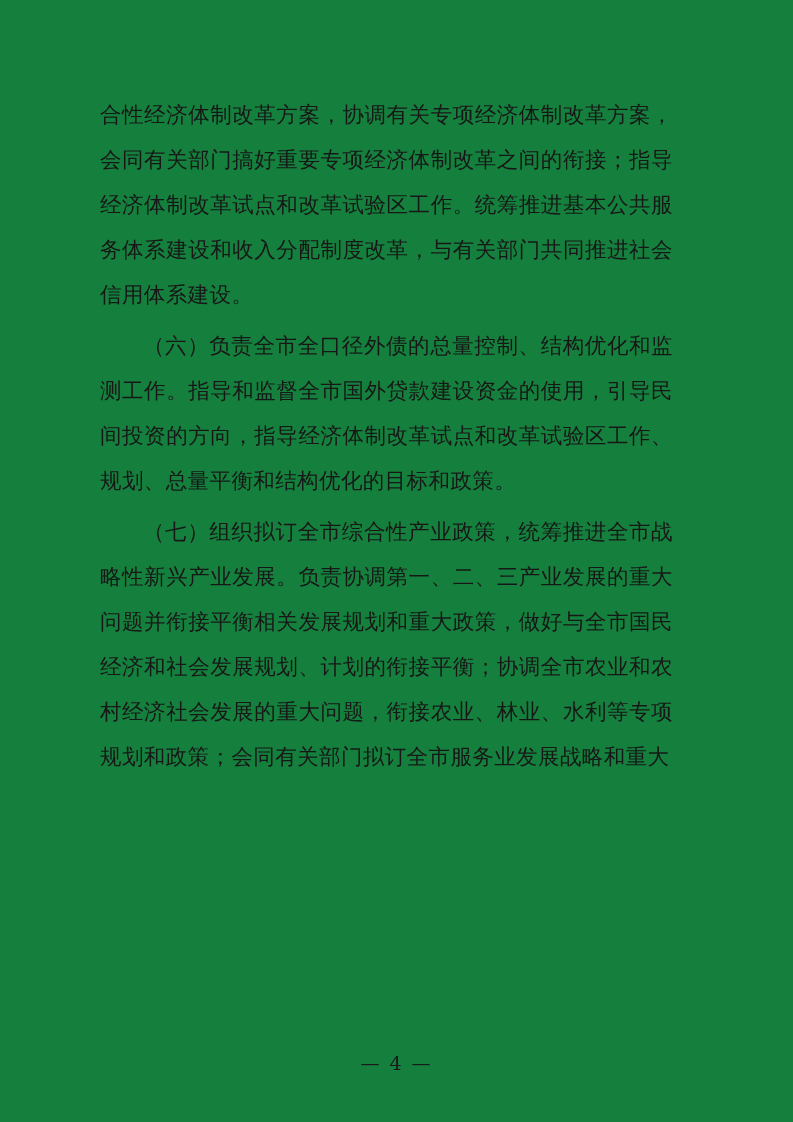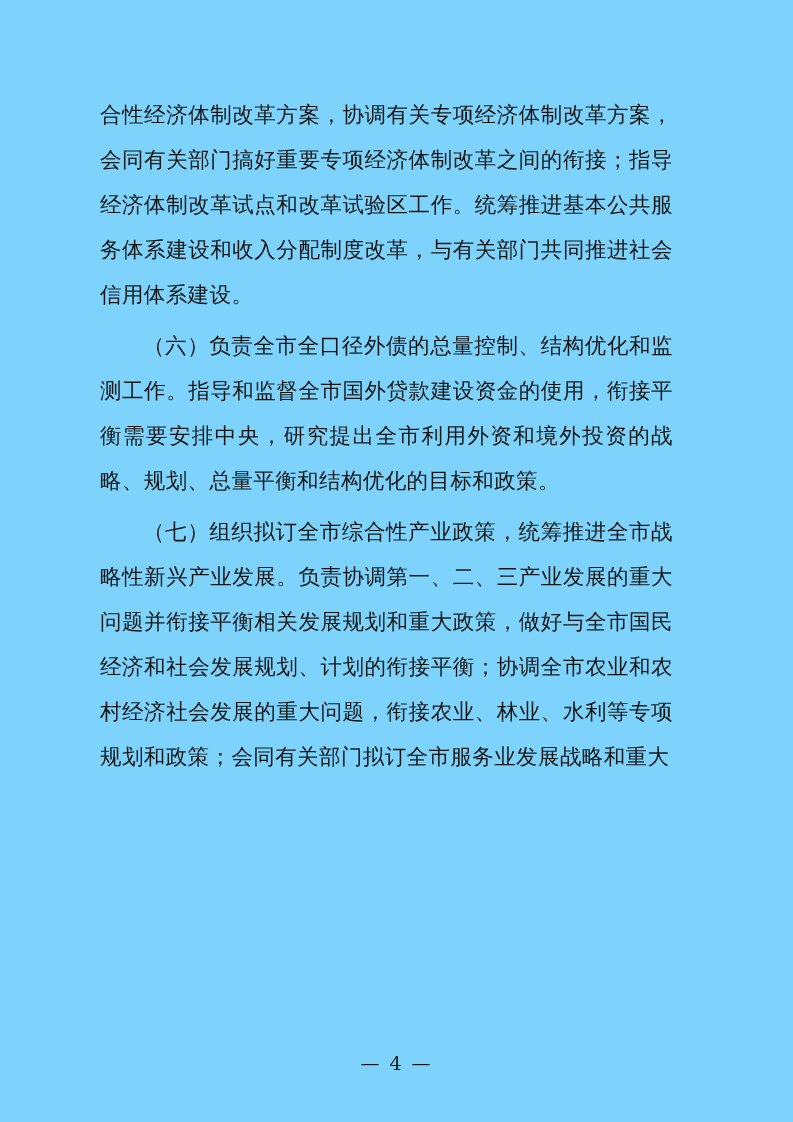--- a/index.html
+++ b/index.html
@@ -11,21 +11,21 @@
     width: 793px;
     height: 1122px;
     overflow: hidden;
     font-family: "DejaVu Serif", "Liberation Serif", serif;
     color: #1a1a1a;
   }
   .page {
     position: relative;
     width: 793px;
     height: 1122px;
-    background: #7dd3fc;
+    background: #15803d;
     box-sizing: border-box;
     padding: 92px 120px 0 100px;
   }
   .doc-body {
     font-size: 21.5px;
     line-height: 45px;
     letter-spacing: 0.4px;
     text-align: justify;
     text-justify: inter-ideograph;
     color: #171717;
@@ -48,17 +48,17 @@
     color: #1a1a1a;
     font-family: "DejaVu Serif", "Liberation Serif", serif;
   }
 </style>
 </head>
 <body>
 
 <div class="page">
   <div class="doc-body">
     <p class="para">合性经济体制改革方案，协调有关专项经济体制改革方案，会同有关部门搞好重要专项经济体制改革之间的衔接；指导经济体制改革试点和改革试验区工作。统筹推进基本公共服务体系建设和收入分配制度改革，与有关部门共同推进社会信用体系建设。</p>
-    <p class="para indent">（六）负责全市全口径外债的总量控制、结构优化和监测工作。指导和监督全市国外贷款建设资金的使用，衔接平衡需要安排中央，研究提出全市利用外资和境外投资的战略、规划、总量平衡和结构优化的目标和政策。</p>
+    <p class="para indent">（六）负责全市全口径外债的总量控制、结构优化和监测工作。指导和监督全市国外贷款建设资金的使用，引导民间投资的方向，指导经济体制改革试点和改革试验区工作、规划、总量平衡和结构优化的目标和政策。</p>
     <p class="para indent">（七）组织拟订全市综合性产业政策，统筹推进全市战略性新兴产业发展。负责协调第一、二、三产业发展的重大问题并衔接平衡相关发展规划和重大政策，做好与全市国民经济和社会发展规划、计划的衔接平衡；协调全市农业和农村经济社会发展的重大问题，衔接农业、林业、水利等专项规划和政策；会同有关部门拟订全市服务业发展战略和重大</p>
   </div>
   <div class="footer">— 4 —</div>
 </div>
 
 </body></html>

